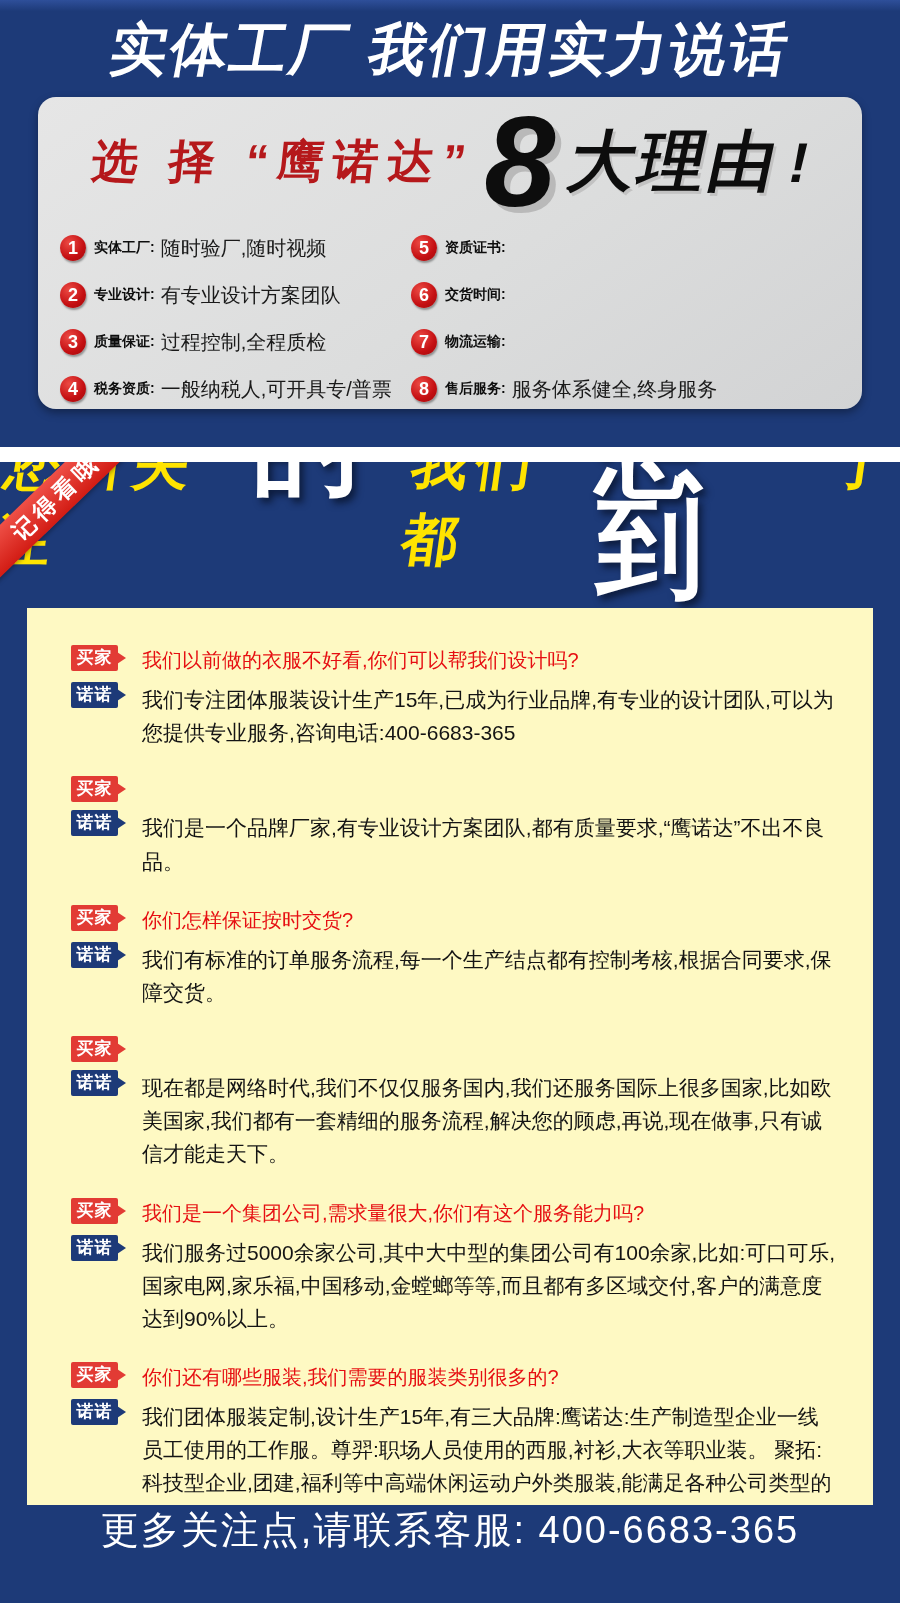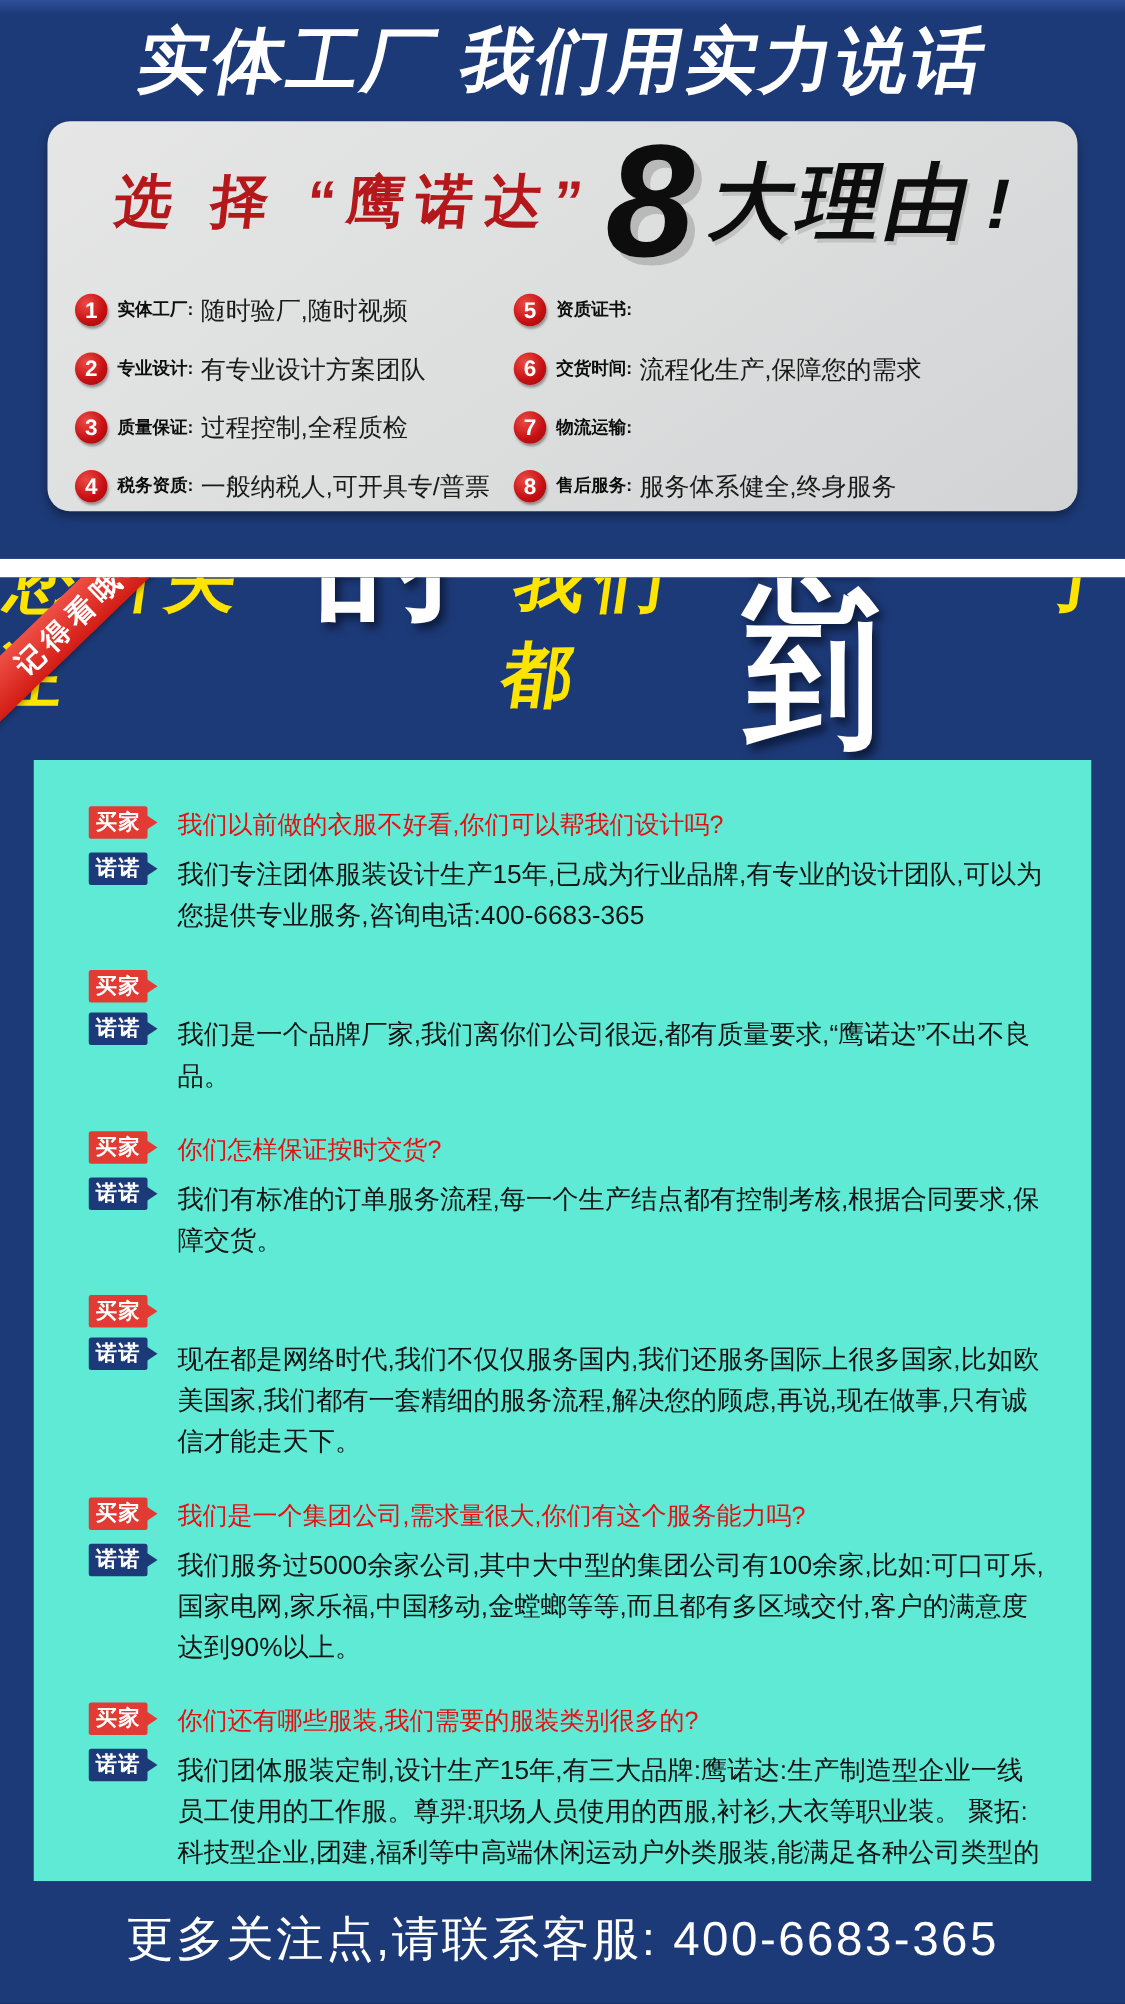--- a/index.html
+++ b/index.html
@@ -72,21 +72,21 @@
   }
   .sec2-heading .lg{
     color:#ffffff;font-size:108px;font-weight:bold;line-height:.95;letter-spacing:4px;
     display:inline-block;text-shadow:4px 5px 7px rgba(5,12,30,.65);
   }
   .sec2-heading .gap{margin-left:44px;}
   .sec2-heading .end{margin-left:16px;font-size:60px;}
   
   .sec3{background:#1d3a78;padding:0 27px;}
   .qa-card{
-    background:#5eead4;height:897px;box-sizing:border-box;
+    background:#fef9c3;height:897px;box-sizing:border-box;
     padding:36px 36px 0 44px;overflow:hidden;
   }
   .qa-block{margin-bottom:26px;}
   .qa-row{display:flex;align-items:flex-start;margin-bottom:7px;}
   .tag{
     position:relative;flex:0 0 auto;width:47px;height:26px;margin-top:1px;
     color:#fff;font-size:17px;font-weight:bold;text-align:center;line-height:26px;
     letter-spacing:1px;border-radius:2px;margin-right:24px;
   }
   .tag::after{
@@ -95,21 +95,21 @@
   }
   .tag-buyer{background:#e23b34;}
   .tag-buyer::after{border-left-color:#e23b34;}
   .tag-seller{background:#1d3a78;}
   .tag-seller::after{border-left-color:#1d3a78;}
   .q-text{color:#e60f12;font-size:20px;font-weight:normal;line-height:1.4;padding-top:2px;}
   .a-text{color:#141414;font-size:21px;line-height:1.58;padding-top:2px;}
   
   .footer{
     height:72px;background:#1d3a78;
-    display:flex;align-items:flex-end;justify-content:center;
+    display:flex;align-items:flex-start;justify-content:center;
     color:#ffffff;font-size:38px;letter-spacing:2px;
   }
 </style>
 </head>
 <body>
 
 <div class="page">
 
   <div class="sec1">
     <div class="sec1-banner">
@@ -149,21 +149,20 @@
           </div>
 
           <div class="reason">
             <span class="badge">5</span>
             <span class="label">资质证书:</span>
           </div>
 
           <div class="reason">
             <span class="badge">6</span>
             <span class="label">交货时间:</span>
-            <span class="desc">流程化生产,保障您的需求</span>
           </div>
 
           <div class="reason">
             <span class="badge">7</span>
             <span class="label">物流运输:</span>
           </div>
 
           <div class="reason">
             <span class="badge">8</span>
             <span class="label">售后服务:</span>
@@ -206,21 +205,21 @@
             <span class="a-text">我们专注团体服装设计生产15年,已成为行业品牌,有专业的设计团队,可以为您提供专业服务,咨询电话:400-6683-365</span>
           </div>
         </div>
 
         <div class="qa-block">
           <div class="qa-row">
             <span class="tag tag-buyer">买家</span>
           </div>
           <div class="qa-row">
             <span class="tag tag-seller">诺诺</span>
-            <span class="a-text">我们是一个品牌厂家,我们离你们公司很远,都有质量要求,“鹰诺达”不出不良品。</span>
+            <span class="a-text">我们是一个品牌厂家,有专业设计方案团队,都有质量要求,“鹰诺达”不出不良品。</span>
           </div>
         </div>
 
         <div class="qa-block">
           <div class="qa-row">
             <span class="tag tag-buyer">买家</span>
             <span class="q-text">你们怎样保证按时交货?</span>
           </div>
           <div class="qa-row">
             <span class="tag tag-seller">诺诺</span>

